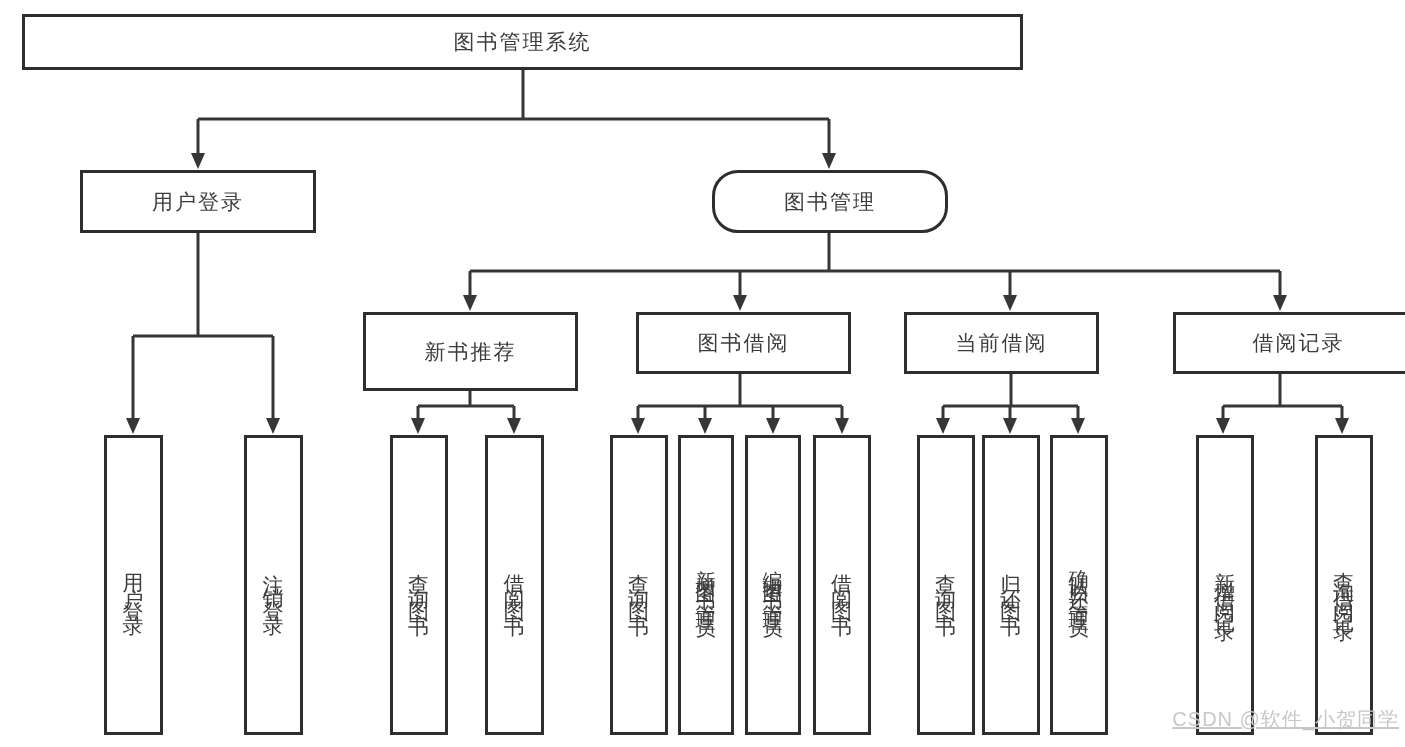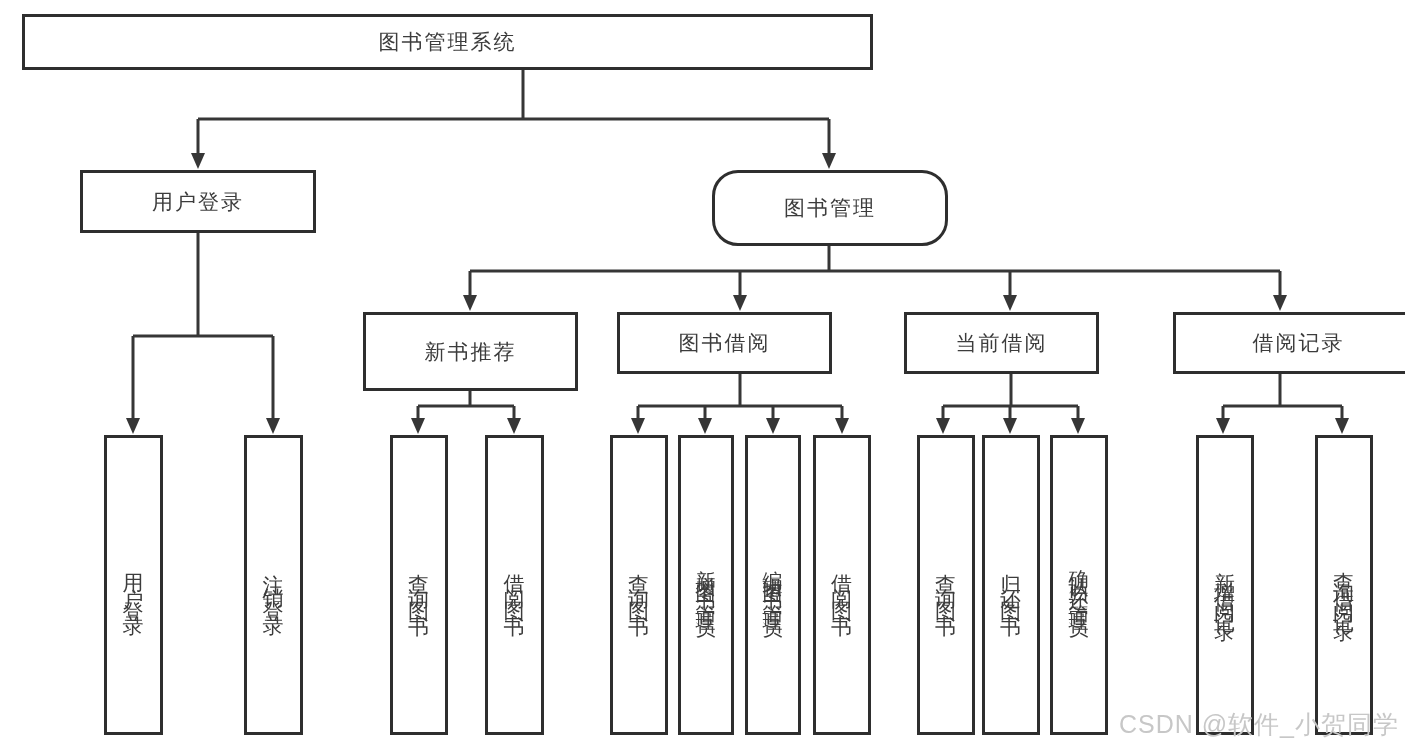--- a/index.html
+++ b/index.html
@@ -21,43 +21,43 @@
     position:absolute;top:435px;height:300px;box-sizing:border-box;
     border:3px solid var(--border);background:#fff;
     display:flex;align-items:center;justify-content:center;
   }
   .leaf span{
     writing-mode:vertical-rl;text-orientation:mixed;line-height:1;
     font-size:21px;color:var(--text);letter-spacing:14px;
   }
   .leaf.ls-m span{letter-spacing:10px;}
   .leaf.ls-l span{font-size:20px;letter-spacing:7px;}
-  #n-root{left:22px;top:14px;width:851px;height:56px;text-align:right;}
+  #n-root{left:22px;top:14px;width:1001px;height:56px;text-align:right;}
   #n-user-login{left:80px;top:170px;width:236px;height:63px;}
-  #n-book-mgmt{left:712px;top:170px;width:236px;height:76px;border-radius:26px;}
+  #n-book-mgmt{left:712px;top:170px;width:236px;height:63px;border-radius:26px;}
   #n-new-book-rec{left:363px;top:312px;width:215px;height:79px;}
-  #n-book-borrow{left:617px;top:312px;width:215px;height:62px;}
+  #n-book-borrow{left:636px;top:312px;width:215px;height:62px;}
   #n-current-borrow{left:904px;top:312px;width:195px;height:62px;}
   #n-borrow-records{left:1173px;top:312px;width:251px;height:62px;text-align:center;}
   #l-ul-login{left:104px;width:59px;}
   #l-ul-logout{left:244px;width:59px;}
   #l-nb-query{left:390px;width:58px;}
   #l-nb-borrow{left:485px;width:59px;}
   #l-bb-query{left:610px;width:58px;}
   #l-bb-add{left:678px;width:56px;}
   #l-bb-edit{left:745px;width:56px;}
   #l-bb-borrow{left:813px;width:58px;}
   #l-cb-query{left:917px;width:58px;}
   #l-cb-return{left:982px;width:58px;}
   #l-cb-confirm{left:1050px;width:58px;}
   #l-br-add{left:1196px;width:58px;}
   #l-br-query{left:1315px;width:58px;}
   .watermark{
-    position:absolute;right:6px;bottom:6px;font-size:25px;
-    color:var(--watermark);letter-spacing:1px;white-space:nowrap;
+    position:absolute;right:6px;bottom:14px;font-size:20px;
+    color:var(--watermark);letter-spacing:1px;white-space:nowrap;text-decoration:underline;
   }
 </style>
 </head>
 <body>
 
 <div class="canvas">
 
   <svg class="connectors" viewBox="0 0 1405 747" aria-hidden="true">
     <g>
       <path class="cl" d="M523,69 V119 M198,119 H829 M198,119 V156 M829,119 V156"></path>

